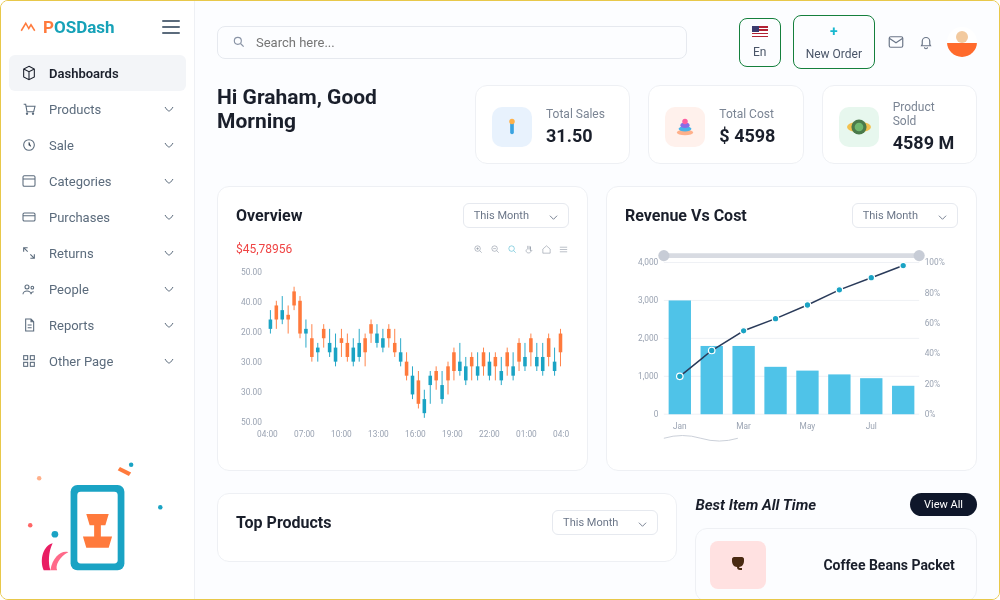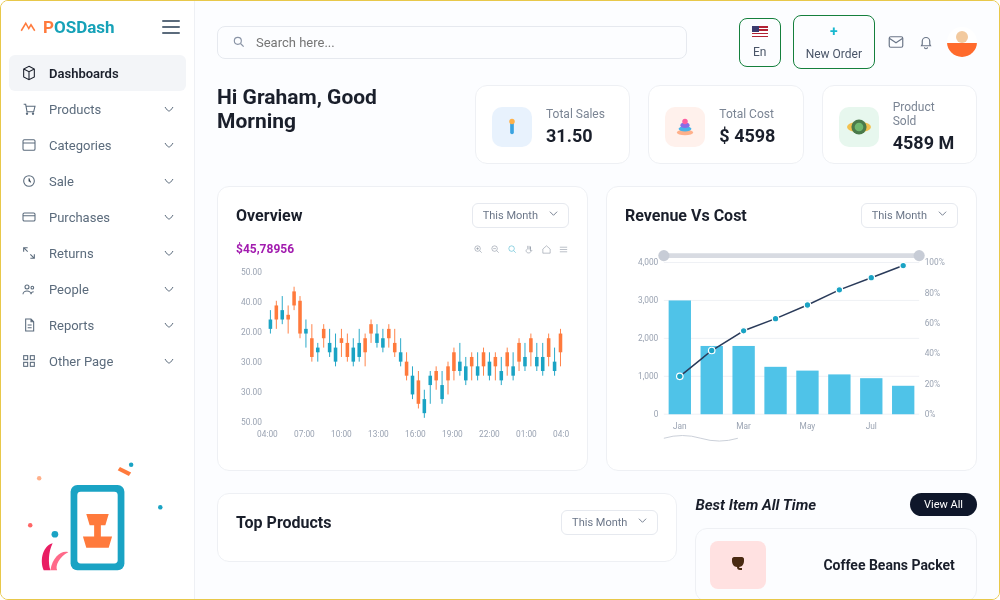--- a/index.html
+++ b/index.html
@@ -48,26 +48,26 @@
 .stat-val { font-size: 18px; font-weight: 700; color: #1a1f2b; }
 .bar { height: 4px; border-radius: 3px; background: #edf0f5; margin-top: 14px; position: relative; overflow: hidden; }
 .bar span { position: absolute; left: 0; top: 0; height: 100%; border-radius: 3px; }
 .bar.b1 span { width: 55%; background: #28c3dc; }
 .bar.b2 span { width: 45%; background: #ff6cab; }
 .bar.b3 span { width: 60%; background: #4ed07d; }
 .row2 { display: flex; gap: 18px; margin-top: 22px; }
 .card { border: 1px solid #eef0f4; border-radius: 12px; background: #fff; padding: 16px 18px; }
 .card-head { display: flex; align-items: center; justify-content: space-between; margin-bottom: 10px; }
 .card-title { font-size: 16px; font-weight: 700; color: #1a1f2b; }
-.dd { border: 1px solid #e6e9ef; border-radius: 6px; padding: 5px 10px; font-size: 11px; color: #6b7688; display: flex; align-items: flex-start; gap: 11px; cursor: pointer; }
+.dd { border: 1px solid #e6e9ef; border-radius: 6px; padding: 5px 10px; font-size: 11px; color: #6b7688; display: flex; align-items: flex-end; gap: 20px; cursor: pointer; }
 .dd svg { width: 9px; height: 9px; }
 .overview { flex: 1; min-width: 0; }
 .revenue { flex: 1; min-width: 0; }
 .ov-hdr { display: flex; align-items: center; justify-content: space-between; padding: 4px 0 4px 0; }
-.ov-val { font-size: 12px; font-weight: 700; color: #a21caf; }
+.ov-val { font-size: 12px; font-weight: 400; color: #ef4444; }
 .ov-tools { display: flex; gap: 6px; color: #6b7688; }
 .ov-tools svg { width: 11px; height: 11px; cursor: pointer; }
 .chart-svg { width: 100%; height: 190px; }
 .revenue .chart-svg { height: 210px; }
 .row3 { display: flex; gap: 18px; margin-top: 22px; align-items: flex-start; }
 .top-products { flex: 1.5; }
 .best-item { flex: 1; }
 .best-head { display: flex; align-items: center; justify-content: space-between; margin-bottom: 12px; }
 .best-title { font-size: 15px; font-weight: 700; color: #1a1f2b; font-style: italic; }
 .view-all { background: #0f172a; color: #fff; border: 0; border-radius: 14px; padding: 5px 14px; font-size: 11px; cursor: pointer; }
@@ -106,34 +106,34 @@
         <svg class="ico" viewBox="0 0 24 24">
             <path fill="none" stroke="currentColor" stroke-width="1.6" d="M4 5h3l2 11h10l2-8H7M9 20a1 1 0 100-2 1 1 0 000 2zm9 0a1 1 0 100-2 1 1 0 000 2z"></path>
           </svg>
         <span>Products</span>
         <svg class="chev" viewBox="0 0 10 10">
             <path fill="none" stroke="currentColor" d="M1 3c2 3 3 4 4 4s2-1 4-4"></path>
           </svg>
       </div>
       <div class="nav-item">
         <svg class="ico" viewBox="0 0 24 24">
+            <circle cx="12" cy="12" r="8" fill="none" stroke="currentColor" stroke-width="1.6"></circle>
+            <path stroke="currentColor" stroke-width="1.6" d="M12 8v4l3 2"></path>
+          </svg>
+        <span>Sale</span>
+        <svg class="chev" viewBox="0 0 10 10">
+            <path fill="none" stroke="currentColor" d="M1 3c2 3 3 4 4 4s2-1 4-4"></path>
+          </svg>
+      </div>
+      <div class="nav-item">
+        <svg class="ico" viewBox="0 0 24 24">
             <rect x="3" y="4" width="18" height="16" rx="2" fill="none" stroke="currentColor" stroke-width="1.6"></rect>
             <path stroke="currentColor" stroke-width="1.6" d="M3 9h18"></path>
           </svg>
         <span>Categories</span>
-        <svg class="chev" viewBox="0 0 10 10">
-            <path fill="none" stroke="currentColor" d="M1 3c2 3 3 4 4 4s2-1 4-4"></path>
-          </svg>
-      </div>
-      <div class="nav-item">
-        <svg class="ico" viewBox="0 0 24 24">
-            <circle cx="12" cy="12" r="8" fill="none" stroke="currentColor" stroke-width="1.6"></circle>
-            <path stroke="currentColor" stroke-width="1.6" d="M12 8v4l3 2"></path>
-          </svg>
-        <span>Sale</span>
         <svg class="chev" viewBox="0 0 10 10">
             <path fill="none" stroke="currentColor" d="M1 3c2 3 3 4 4 4s2-1 4-4"></path>
           </svg>
       </div>
       <div class="nav-item">
         <svg class="ico" viewBox="0 0 24 24">
             <rect x="3" y="6" width="18" height="12" rx="2" fill="none" stroke="currentColor" stroke-width="1.6"></rect>
             <path stroke="currentColor" stroke-width="1.6" d="M3 10h18"></path>
           </svg>
         <span>Purchases</span>

